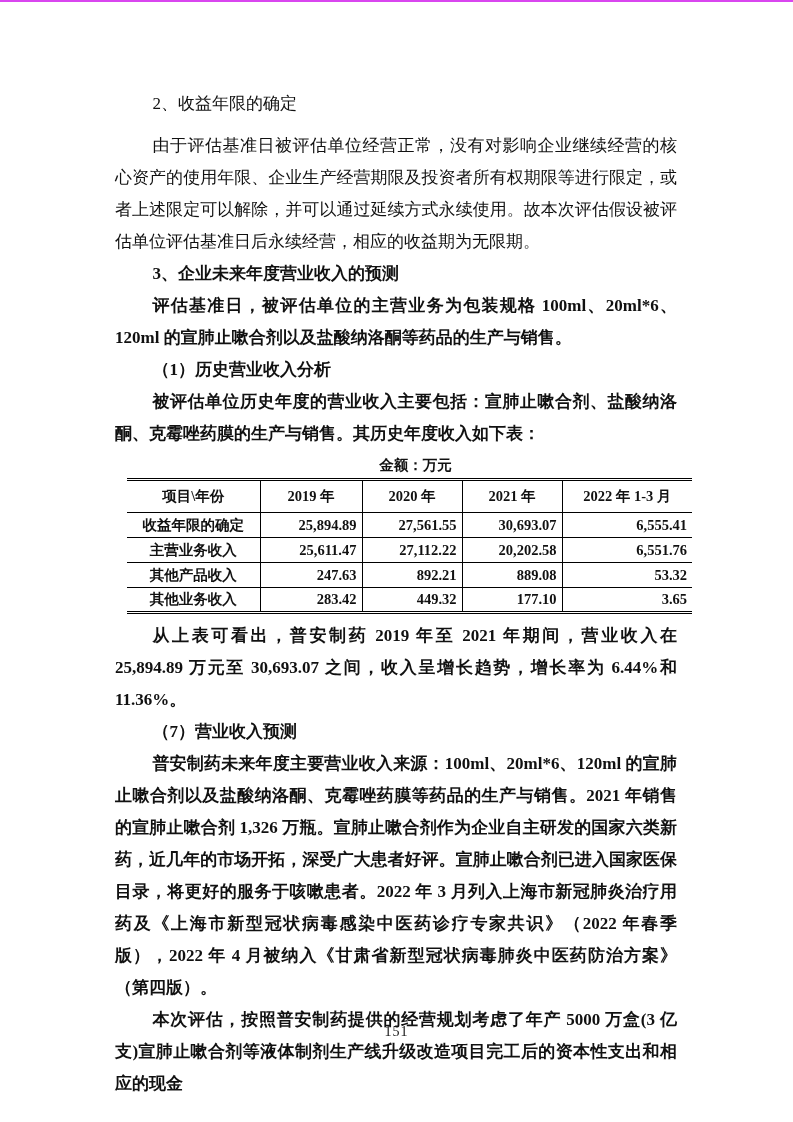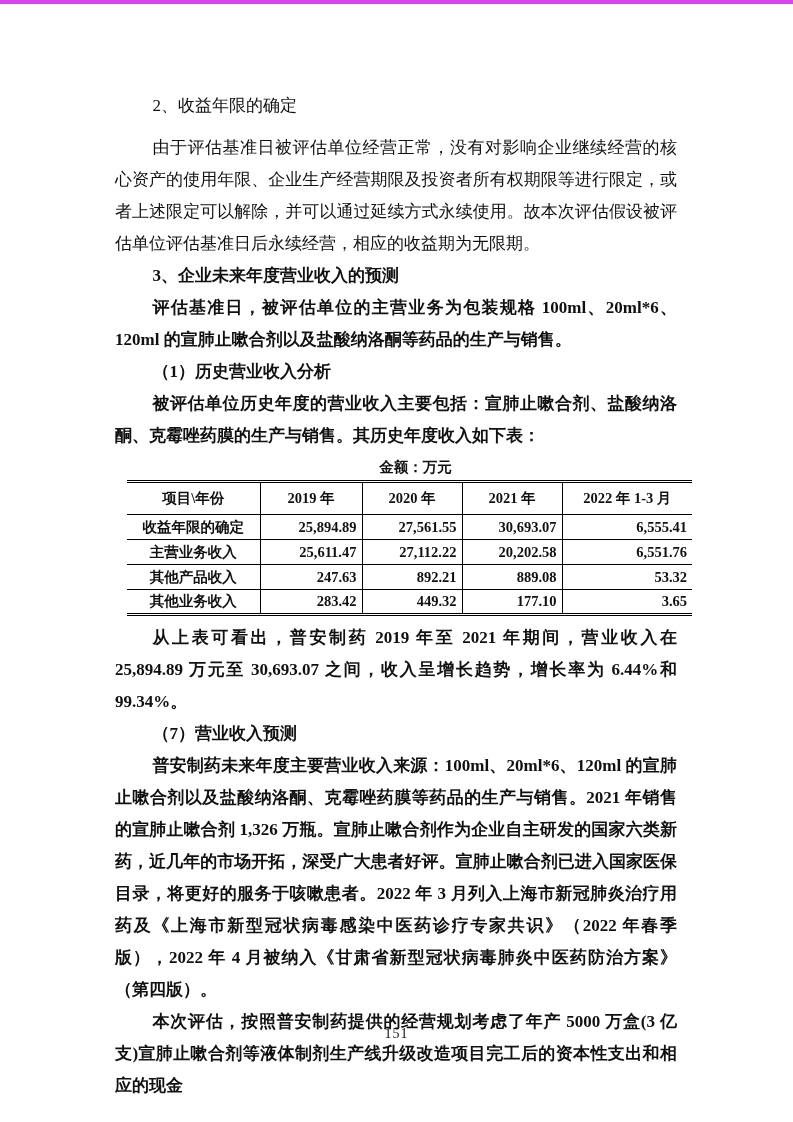--- a/index.html
+++ b/index.html
@@ -6,21 +6,21 @@
   html, body { background: #e8e8e8; }
   .page {
     position: relative;
     width: 793px;
     height: 1122px;
     margin: 0 auto;
     background: #ffffff;
     color: #111111;
     font-family: "Liberation Serif", "DejaVu Serif", serif;
     overflow: hidden;
-    border-top: 4px solid #d946ef;
+    border-top: 2px solid #d946ef;
   }
   .content {
     position: absolute;
     left: 115px;
     top: 86px;
     width: 562px;
   }
   .h-num {
     font-size: 17px;
     line-height: 32px;
@@ -156,21 +156,21 @@
           <tr>
             <td class="label">其他业务收入</td>
             <td class="num">283.42</td>
             <td class="num">449.32</td>
             <td class="num">177.10</td>
             <td class="num">3.65</td>
           </tr>
         </tbody>
     </table>
 
-    <p class="para bold mt6">从上表可看出，普安制药 2019 年至 2021 年期间，营业收入在 25,894.89 万元至 30,693.07 之间，收入呈增长趋势，增长率为 6.44%和 99.34%。</p>
+    <p class="para bold mt6">从上表可看出，普安制药 2019 年至 2021 年期间，营业收入在 25,894.89 万元至 30,693.07 之间，收入呈增长趋势，增长率为 6.44%和 11.36%。</p>
 
     <div class="h-bold">（7）营业收入预测</div>
 
     <p class="para bold">普安制药未来年度主要营业收入来源：100ml、20ml*6、120ml 的宣肺止嗽合剂以及盐酸纳洛酮、克霉唑药膜等药品的生产与销售。2021 年销售的宣肺止嗽合剂 1,326 万瓶。宣肺止嗽合剂作为企业自主研发的国家六类新药，近几年的市场开拓，深受广大患者好评。宣肺止嗽合剂已进入国家医保目录，将更好的服务于咳嗽患者。2022 年 3 月列入上海市新冠肺炎治疗用药及《上海市新型冠状病毒感染中医药诊疗专家共识》（2022 年春季版），2022 年 4 月被纳入《甘肃省新型冠状病毒肺炎中医药防治方案》（第四版）。</p>
 
     <p class="para bold">本次评估，按照普安制药提供的经营规划考虑了年产 5000 万盒(3 亿支)宣肺止嗽合剂等液体制剂生产线升级改造项目完工后的资本性支出和相应的现金</p>
 
   </div>
 
   <div class="page-number">151</div>

